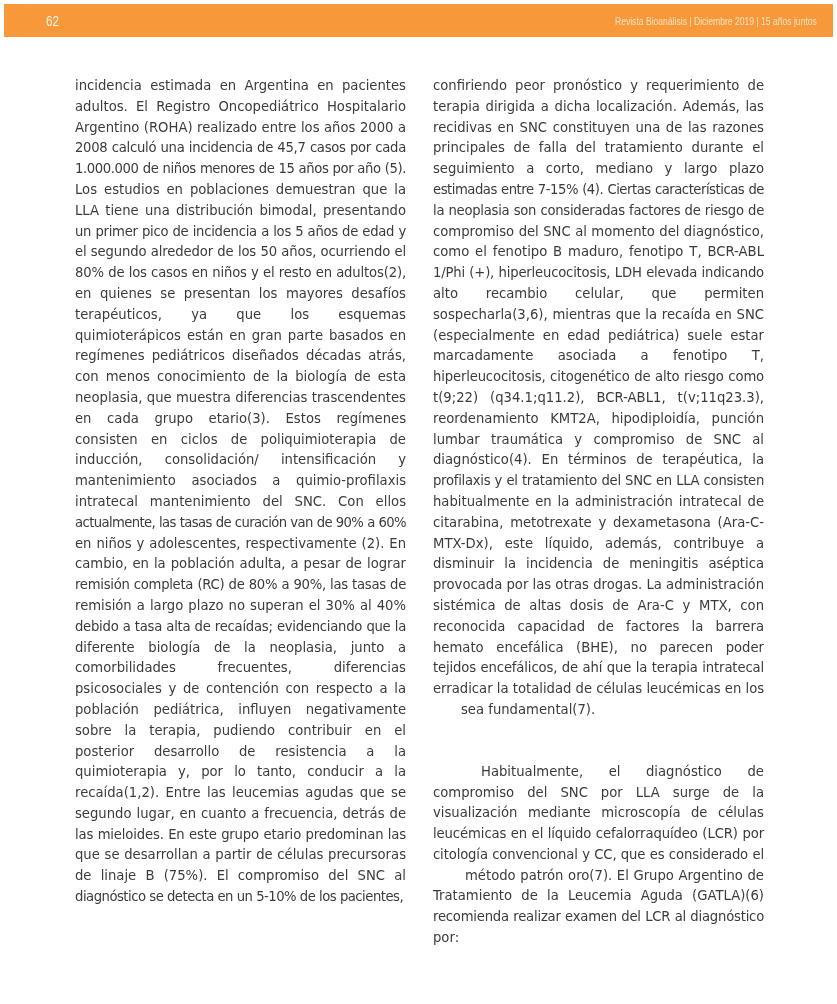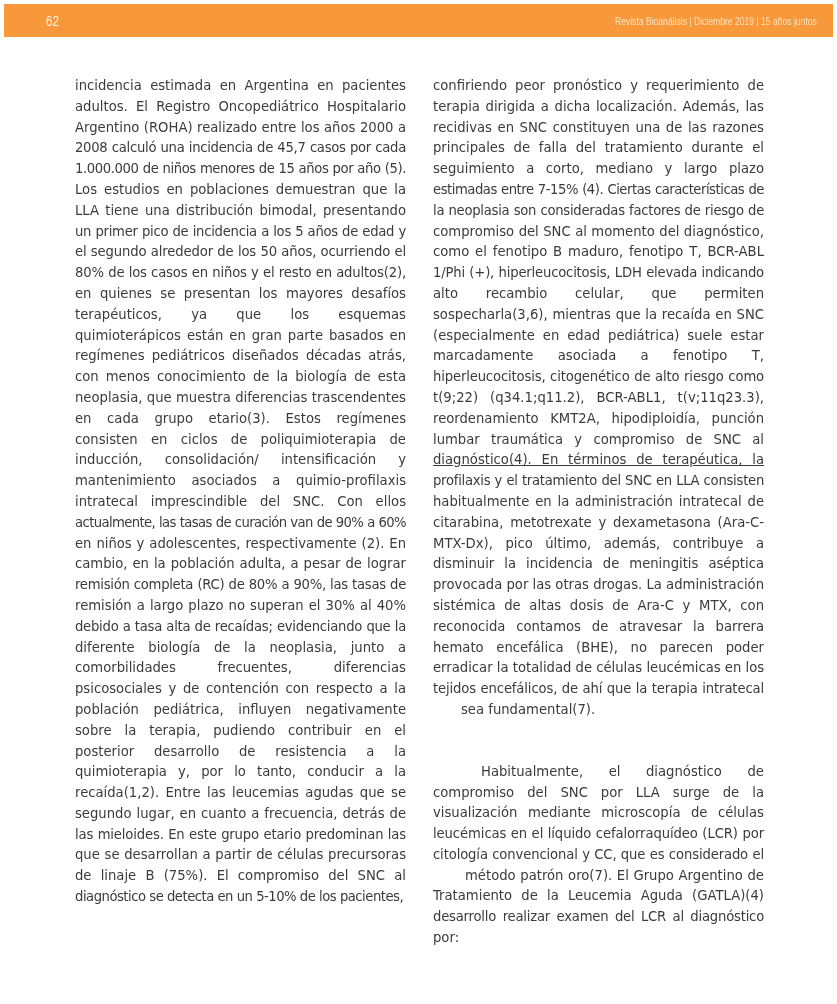--- a/index.html
+++ b/index.html
@@ -94,21 +94,21 @@
       <span class="line" style="display: block; width: auto;">en quienes se presentan los mayores desafíos</span>
       <span class="line" style="display: block; width: auto;">terapéuticos, ya que los esquemas</span>
       <span class="line" style="display: block; width: auto;">quimioterápicos están en gran parte basados en</span>
       <span class="line" style="display: block; width: auto;">regímenes pediátricos diseñados décadas atrás,</span>
       <span class="line" style="display: block; width: auto;">con menos conocimiento de la biología de esta</span>
       <span class="line" style="display: block; width: auto;">neoplasia, que muestra diferencias trascendentes</span>
       <span class="line" style="display: block; width: auto;">en cada grupo etario(3). Estos regímenes</span>
       <span class="line" style="display: block; width: auto;">consisten en ciclos de poliquimioterapia de</span>
       <span class="line" style="display: block; width: auto;">inducción, consolidación/ intensificación y</span>
       <span class="line" style="display: block; width: auto;">mantenimiento asociados a quimio-profilaxis</span>
-      <span class="line" style="display: block; width: auto;">intratecal imprescindible del SNC. Con ellos</span>
+      <span class="line" style="display: block; width: auto;">intratecal mantenimiento del SNC. Con ellos</span>
       <span class="line" style="display: block; width: auto; letter-spacing: -0.6px;">actualmente, las tasas de curación van de 90% a 60%</span>
       <span class="line" style="display: block; width: auto;">en niños y adolescentes, respectivamente (2). En</span>
       <span class="line" style="display: block; width: auto;">cambio, en la población adulta, a pesar de lograr</span>
       <span class="line" style="display: block; width: auto; letter-spacing: -0.27px;">remisión completa (RC) de 80% a 90%, las tasas de</span>
       <span class="line" style="display: block; width: auto;">remisión a largo plazo no superan el 30% al 40%</span>
       <span class="line" style="display: block; width: auto; letter-spacing: -0.25px;">debido a tasa alta de recaídas; evidenciando que la</span>
       <span class="line" style="display: block; width: auto;">diferente biología de la neoplasia, junto a</span>
       <span class="line" style="display: block; width: auto;">comorbilidades frecuentes, diferencias</span>
       <span class="line" style="display: block; width: auto;">psicosociales y de contención con respecto a la</span>
       <span class="line" style="display: block; width: auto;">población pediátrica, influyen negativamente</span>
@@ -137,39 +137,39 @@
       <span class="line" style="display: block; width: auto;">como el fenotipo B maduro, fenotipo T, BCR-ABL</span>
       <span class="line" style="display: block; width: auto; letter-spacing: -0.19px;">1/Phi (+), hiperleucocitosis, LDH elevada indicando</span>
       <span class="line" style="display: block; width: auto;">alto recambio celular, que permiten</span>
       <span class="line" style="display: block; width: auto;">sospecharla(3,6), mientras que la recaída en SNC</span>
       <span class="line" style="display: block; width: auto;">(especialmente en edad pediátrica) suele estar</span>
       <span class="line" style="display: block; width: auto;">marcadamente asociada a fenotipo T,</span>
       <span class="line" style="display: block; width: auto; letter-spacing: -0.15px;">hiperleucocitosis, citogenético de alto riesgo como</span>
       <span class="line" style="display: block; width: auto;">t(9;22) (q34.1;q11.2), BCR-ABL1, t(v;11q23.3),</span>
       <span class="line" style="display: block; width: auto;">reordenamiento KMT2A, hipodiploidía, punción</span>
       <span class="line" style="display: block; width: auto;">lumbar traumática y compromiso de SNC al</span>
-      <span class="line" style="display: block; width: auto; text-decoration: underline;">diagnóstico(4). En términos de terapéutica, la</span>
+      <span class="line" style="display: block; width: auto;">diagnóstico(4). En términos de terapéutica, la</span>
       <span class="line" style="display: block; width: auto; letter-spacing: -0.26px;">profilaxis y el tratamiento del SNC en LLA consisten</span>
       <span class="line" style="display: block; width: auto;">habitualmente en la administración intratecal de</span>
       <span class="line" style="display: block; width: auto;">citarabina, metotrexate y dexametasona (Ara-C-</span>
-      <span class="line" style="display: block; width: auto;">MTX-Dx), pico último, además, contribuye a</span>
+      <span class="line" style="display: block; width: auto;">MTX-Dx), este líquido, además, contribuye a</span>
       <span class="line" style="display: block; width: auto;">disminuir la incidencia de meningitis aséptica</span>
       <span class="line" style="display: block; width: auto;">provocada por las otras drogas. La administración</span>
       <span class="line" style="display: block; width: auto;">sistémica de altas dosis de Ara-C y MTX, con</span>
-      <span class="line" style="display: block; width: auto;">reconocida contamos de atravesar la barrera</span>
+      <span class="line" style="display: block; width: auto;">reconocida capacidad de factores la barrera</span>
       <span class="line" style="display: block; width: auto;">hemato encefálica (BHE), no parecen poder</span>
+      <span class="line" style="display: block; width: auto; letter-spacing: -0.13px;">tejidos encefálicos, de ahí que la terapia intratecal</span>
       <span class="line" style="display: block; width: auto;">erradicar la totalidad de células leucémicas en los</span>
-      <span class="line" style="display: block; width: auto; letter-spacing: -0.13px;">tejidos encefálicos, de ahí que la terapia intratecal</span>
       <span class="line last" style="display: block; width: auto; margin-left: 28px;">sea fundamental(7).</span>
     </div>
     <span class="para-gap"></span>
     <div>
       <span class="line indent" style="display: block; width: auto;">Habitualmente, el diagnóstico de</span>
       <span class="line" style="display: block; width: auto;">compromiso del SNC por LLA surge de la</span>
       <span class="line" style="display: block; width: auto;">visualización mediante microscopía de células</span>
       <span class="line" style="display: block; width: auto; letter-spacing: -0.09px;">leucémicas en el líquido cefalorraquídeo (LCR) por</span>
       <span class="line" style="display: block; width: auto; letter-spacing: -0.13px;">citología convencional y CC, que es considerado el</span>
       <span class="line" style="display: block; width: auto; margin-left: 32px;">método patrón oro(7). El Grupo Argentino de</span>
-      <span class="line" style="display: block; width: auto;">Tratamiento de la Leucemia Aguda (GATLA)(4)</span>
-      <span class="line" style="display: block; width: auto; letter-spacing: -0.21px;">desarrollo realizar examen del LCR al diagnóstico</span>
+      <span class="line" style="display: block; width: auto;">Tratamiento de la Leucemia Aguda (GATLA)(6)</span>
+      <span class="line" style="display: block; width: auto; letter-spacing: -0.21px;">recomienda realizar examen del LCR al diagnóstico</span>
       <span class="line last" style="display: block; width: auto;">por:</span>
     </div>
   </div>
 
 </body></html>

